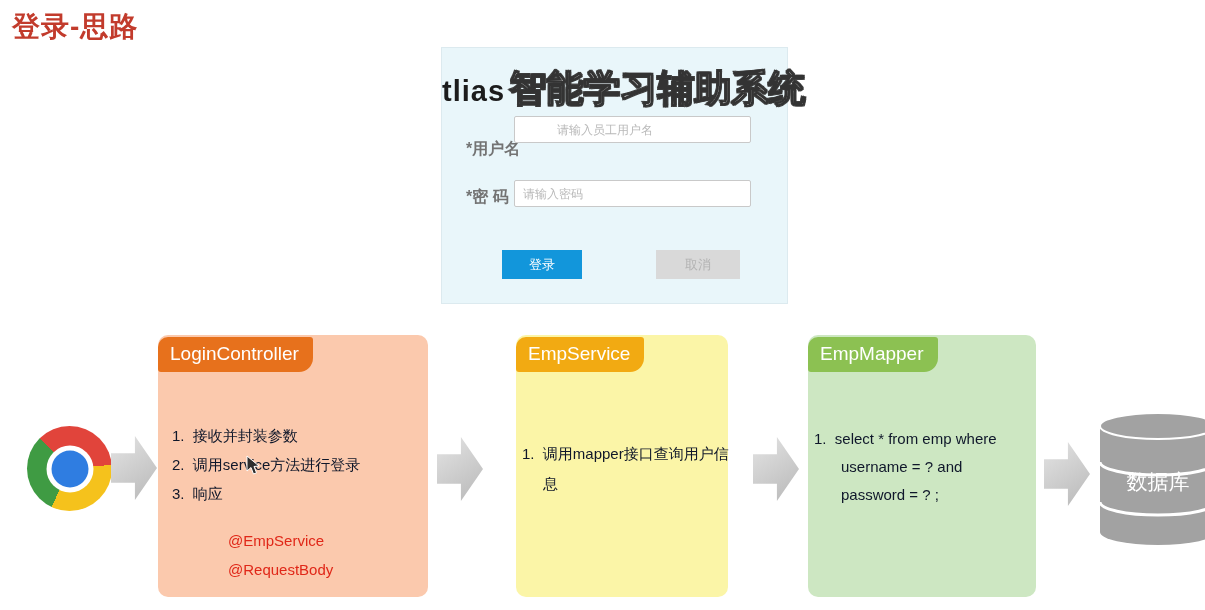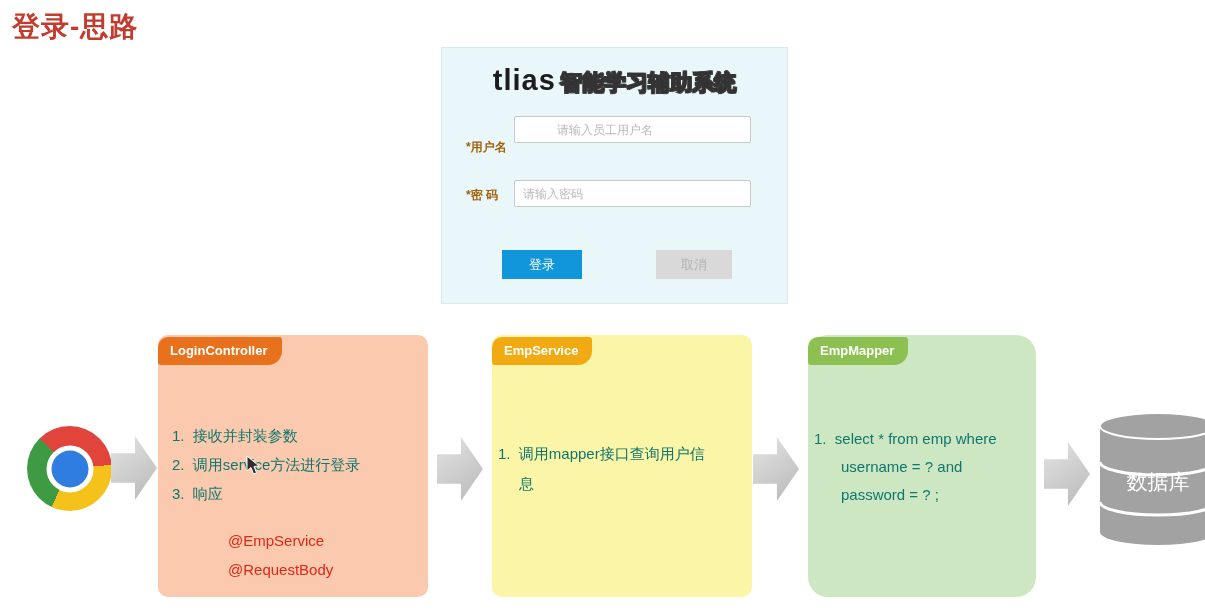--- a/index.html
+++ b/index.html
@@ -21,44 +21,44 @@
   }
   .form-title {
     position:absolute; left:0; right:0; top:16px; text-align:center;
     font-weight:bold; white-space:nowrap;
   }
   .tlias {
     font-family:Liberation Sans, sans-serif; font-size:29px;
     color:#1c1c1c; letter-spacing:1px; font-weight:bold;
   }
   .sysname {
-    font-size:22px; font-weight:bold; color:#ffffff;
+    font-size:37px; font-weight:bold; color:#ffffff;
     -webkit-text-stroke:1.3px #333;
     text-shadow:-1px -1px 0 #444,1px -1px 0 #444,-1px 1px 0 #444,1px 1px 0 #444;
   }
   .field-label {
-    position:absolute; font-size:12px; font-weight:bold; color:#a16207; white-space:pre;
+    position:absolute; font-size:16px; font-weight:bold; color:#737373; white-space:pre;
   }
   .u-label { left:24px; top:91px; }
   .p-label { left:24px; top:139px; }
   .field-input {
     position:absolute; left:72px; width:237px; height:27px;
     border:1px solid #c9c9c9; background:#fff; font-size:12px;
     padding:0 8px; box-sizing:border-box; color:#333; border-radius:2px;
     font-family:"Liberation Sans", sans-serif;
   }
   .u-input { top:68px;padding-left:42px; }
   .p-input { top:132px; }
   .field-input::placeholder { color:#b9b9b9; }
   .btn {
     position:absolute; height:29px; border:none; font-size:13px;
     cursor:pointer; font-family:"Liberation Sans", sans-serif;
   }
   .login-btn { left:60px; top:202px; width:80px; background:#1296db; color:#ffffff; }
-  .cancel-btn { left:214px; top:202px; width:76px; background:#d9d9d9; color:#b3b3b3; }
+  .cancel-btn { left:214px; top:202px; width:84px; background:#d9d9d9; color:#b3b3b3; }
 
   
   .chrome {
     position:absolute; left:27px; top:426px; width:85px; height:85px; border-radius:50%;
     background:conic-gradient(from -45deg, #e1443b 0deg 130deg, #f5c21c 130deg 250deg, #3f9b43 250deg 360deg);
   }
   .chrome-white {
     position:absolute; left:50%; top:50%; transform:translate(-50%,-50%);
     width:47px; height:47px; background:#fff; border-radius:50%;
   }
@@ -74,32 +74,32 @@
     clip-path:polygon(0 27%, 52% 27%, 52% 0, 100% 50%, 52% 100%, 52% 73%, 0 73%);
   }
   .a1 { left:111px; top:436px; }
   .a2 { left:437px; top:437px; }
   .a3 { left:753px; top:437px; }
   .a4 { left:1044px; top:442px; }
 
   
   .card { position:absolute; top:335px; height:262px; border-radius:10px; }
   .card-controller { left:158px; width:270px; background:#fbc9ad; }
-  .card-service    { left:492px; width:212px; background:#fbf5a7;padding-left:48px; }
-  .card-mapper     { left:808px; width:228px; background:#cde7c2;border-radius:20px; }
+  .card-service    { left:516px; width:212px; background:#fbf5a7; }
+  .card-mapper     { left:808px; width:228px; background:#cde7c2; }
   .tag {
     position:absolute; left:0; top:2px; padding:6px 14px 7px 12px;
-    color:#fff; font-weight:bold; font-size:13px;
+    color:#fff; font-weight:normal; font-size:19px;
     border-radius:10px 3px 14px 3px; white-space:nowrap;
   }
   .card-controller .tag { background:#e7711c; }
   .card-service    .tag { background:#f2aa12; }
   .card-mapper     .tag { background:#8cc152; }
   .line {
-    position:absolute; font-size:15px; color:#0f766e; white-space:pre;
+    position:absolute; font-size:15px; color:#0f172a; white-space:pre;
   }
   .c-l1 { left:14px; top:92px; }
   .c-l2 { left:14px; top:121px; }
   .c-l3 { left:14px; top:150px;text-align:right; }
   .c-a1 { left:70px; top:197px; color:#e02718; }
   .c-a2 { left:70px; top:226px; color:#e02718; }
   .s-l1 { left:6px;  top:110px; }
   .s-l2 { left:27px; top:140px; }
   .m-l1 { left:6px;  top:95px; }
   .m-l2 { left:33px; top:123px; }

